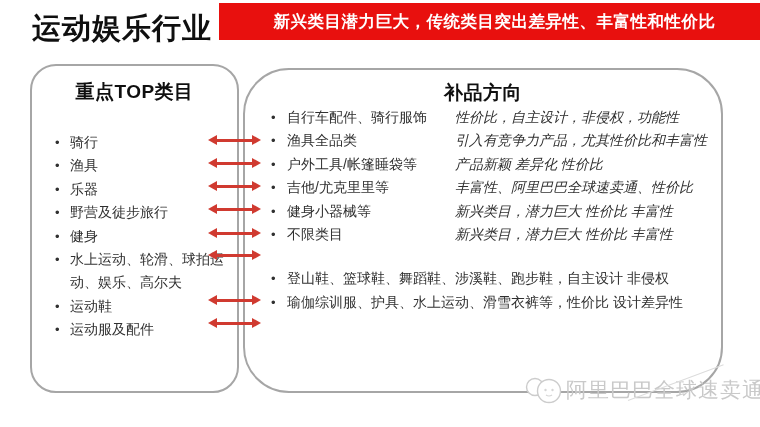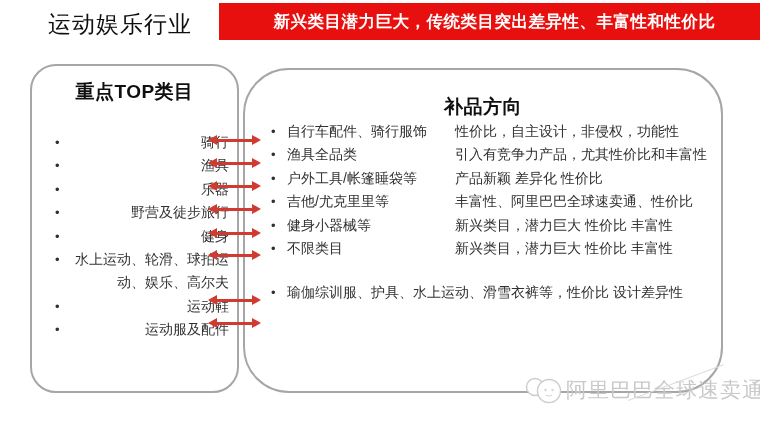--- a/index.html
+++ b/index.html
@@ -13,22 +13,22 @@
   }
   *{margin:0;padding:0;box-sizing:border-box;}
   html,body{width:760px;height:427px;}
   body{
     position:relative;
     background:#ffffff;
     font-family:"Liberation Sans","DejaVu Sans",sans-serif;
     overflow:hidden;
   }
   .slide-title{
-    position:absolute;left:48px;top:9px;
-    font-size:23px;font-weight:400;color:var(--heading-text);
+    position:absolute;left:32px;top:9px;
+    font-size:29px;font-weight:700;color:var(--heading-text);
     letter-spacing:1px;
   }
   .banner{
     position:absolute;left:219px;top:3px;width:551px;height:37px;
     background:var(--banner-bg);
     display:flex;align-items:center;justify-content:center;
   }
   .banner-text{
     color:var(--banner-text);font-size:16.5px;font-weight:700;
     letter-spacing:.5px;white-space:nowrap;
@@ -37,41 +37,41 @@
     position:absolute;background:#fff;
     border:2px solid var(--panel-border);border-radius:46px;
   }
   .panel-left{left:30px;top:64px;width:209px;height:329px;border-radius:26px;}
   .panel-right{left:243px;top:68px;width:480px;height:325px;}
   .panel-title{
     text-align:center;font-size:19px;font-weight:800;color:var(--heading-text);
     letter-spacing:.5px;
   }
   .panel-left .panel-title{padding-top:13px;}
-  .panel-right .panel-title{padding-top:24px;}
+  .panel-right .panel-title{padding-top:10px;}
   .cat-list{list-style:none;margin-top:26px;}
   .cat-list li{
     position:relative;padding-left:38px;padding-right:8px;
-    font-size:14px;line-height:23.4px;color:var(--body-text);text-align:right;
+    font-size:14px;line-height:23.4px;color:var(--body-text);
   }
   .cat-list li::before{
     content:"•";position:absolute;left:23px;top:0;
     font-size:13px;color:var(--body-text);
   }
   .dir-rows{}
   .dir-row{
     position:relative;display:flex;padding-left:42px;
     font-size:14px;line-height:23.4px;color:var(--body-text);
   }
   .dir-row::before{
     content:"•";position:absolute;left:26px;top:0;
     font-size:13px;color:var(--body-text);
   }
   .dir-cat{width:168px;flex:0 0 168px;white-space:nowrap;}
-  .dir-desc{flex:1;white-space:nowrap;}
+  .dir-desc{flex:1;white-space:nowrap;font-style:italic;}
   .full-rows{margin-top:21px;}
   .full-row{
     position:relative;padding-left:42px;
     font-size:14px;line-height:23.4px;color:var(--body-text);white-space:nowrap;
   }
   .full-row::before{
     content:"•";position:absolute;left:26px;top:0;
     font-size:13px;color:var(--body-text);
   }
   .arrow{
@@ -151,20 +151,21 @@
     <div class="dir-row">
       <span class="dir-cat">健身小器械等</span>
       <span class="dir-desc">新兴类目，潜力巨大 性价比 丰富性</span>
     </div>
     <div class="dir-row">
       <span class="dir-cat">不限类目</span>
       <span class="dir-desc">新兴类目，潜力巨大 性价比 丰富性</span>
     </div>
   </div>
   <div class="full-rows">
+    <div class="full-row">登山鞋、篮球鞋、舞蹈鞋、涉溪鞋、跑步鞋，自主设计 非侵权</div>
     <div class="full-row">瑜伽综训服、护具、水上运动、滑雪衣裤等，性价比 设计差异性</div>
   </div>
 </div>
 
 <div class="arrow" style="top:135px">
     <span class="shaft"></span>
   </div>
 <div class="arrow" style="top:158px">
     <span class="shaft"></span>
   </div>

